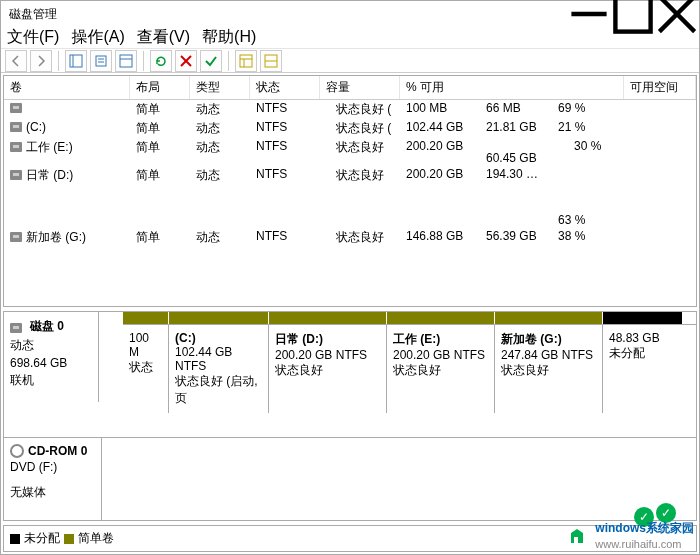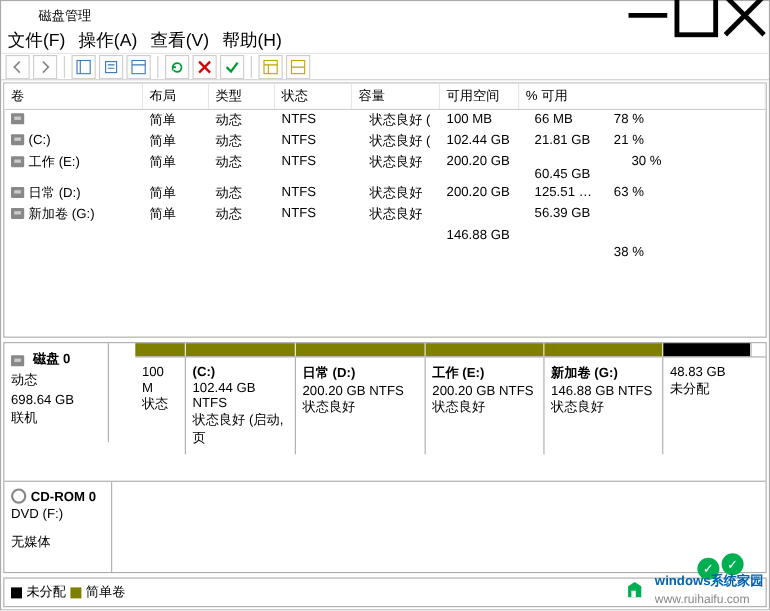--- a/index.html
+++ b/index.html
@@ -1,18 +1,18 @@
 <!DOCTYPE html>
 <html><head>
 <meta charset="utf-8">
 <style>
   * { box-sizing: border-box; margin: 0; padding: 0; font-family: "Microsoft YaHei", "Segoe UI", sans-serif; font-size: 12px; }
   html, body { width: 700px; height: 555px; background: #fff; overflow: hidden; }
   .window { width: 700px; height: 555px; border: 1px solid #aaa; display: flex; flex-direction: column; background: #fff; }
-  .titlebar { height: 26px; display: flex; align-items: center; padding: 0 0 0 8px; margin-left: 26px; }
+  .titlebar { height: 26px; display: flex; align-items: center; padding: 0 0 0 8px; }
   .titlebar .title { flex: 1; font-size: 12px; }
   .titlebar .winbtn { width: 44px; height: 26px; display: flex; align-items: center; justify-content: center; }
   .menubar { height: 22px; display: flex; align-items: center; padding: 0 6px; gap: 12px; border-bottom: 1px solid #e5e5e5; }
   .menubar .menuitem { font-size: 16px; }
   .toolbar { height: 26px; display: flex; align-items: center; padding: 0 4px; gap: 3px; border-bottom: 1px solid #ccc; }
   .toolbar .btn { width: 22px; height: 22px; border: 1px solid #ccc; background: #fdfdfd; display: flex; align-items: center; justify-content: center; }
   .toolbar .sep { width: 1px; height: 20px; background: #ccc; margin: 0 3px; }
   .toolbar svg { width: 14px; height: 14px; }
   .gridwrap { flex: 0 0 auto; border: 1px solid #aaa; margin: 2px; }
   .grid-header { display: flex; background: #fff; border-bottom: 1px solid #ccc; }
@@ -139,33 +139,33 @@
       </div>
   </div>
 
   <div class="gridwrap" style="height:232px;">
     <div class="grid-header">
       <div class="cell" style="width:126px">卷</div>
       <div class="cell" style="width:60px">布局</div>
       <div class="cell" style="width:60px">类型</div>
       <div class="cell" style="width:70px">状态</div>
       <div class="cell" style="width:80px">容量</div>
+      <div class="cell" style="flex:1">% 可用</div>
       <div class="cell" style="width:72px">可用空间</div>
-      <div class="cell" style="flex:1">% 可用</div>
     </div>
     <div class="grid-body" id="grid-body">
         <div class="row">
           <div class="cell" style="width: 126px;"><span class="disk-icon"></span><span></span></div>
           <div class="cell" style="width: 60px;">简单</div>
           <div class="cell" style="width: 60px;">动态</div>
           <div class="cell" style="width: 80px;">NTFS</div>
           <div class="cell" style="width: 70px;">状态良好 (</div>
           <div class="cell" style="width: 80px;">100 MB</div>
           <div class="cell" style="width: 72px;">66 MB</div>
-          <div class="cell" style="flex: 1 1 0%;">78 %</div>
+          <div class="cell" style="flex: 1 1 0%;">69 %</div>
         </div>
         <div class="row">
           <div class="cell" style="width: 126px;"><span class="disk-icon"></span><span>(C:)</span></div>
           <div class="cell" style="width: 60px;">简单</div>
           <div class="cell" style="width: 60px;">动态</div>
           <div class="cell" style="width: 80px;">NTFS</div>
           <div class="cell" style="width: 70px;">状态良好 (</div>
           <div class="cell" style="width: 80px;">102.44 GB</div>
           <div class="cell" style="width: 72px;">21.81 GB</div>
           <div class="cell" style="flex: 1 1 0%;">21 %</div>
@@ -180,32 +180,32 @@
           <div class="cell" style="width: 72px; margin-top: 12px;">60.45 GB</div>
           <div class="cell" style="flex: 1 1 0%; margin-left: 16px;">30 %</div>
         </div>
         <div class="row">
           <div class="cell" style="width: 126px;"><span class="disk-icon"></span><span>日常 (D:)</span></div>
           <div class="cell" style="width: 60px;">简单</div>
           <div class="cell" style="width: 60px;">动态</div>
           <div class="cell" style="width: 80px;">NTFS</div>
           <div class="cell" style="width: 70px;">状态良好</div>
           <div class="cell" style="width: 80px;">200.20 GB</div>
-          <div class="cell" style="width: 72px;">125.51 …</div>
-          <div class="cell" style="flex: 1 1 0%;">63 %</div>
+          <div class="cell" style="width: 72px;">194.30 …</div>
+          <div class="cell" style="flex: 1 1 0%; margin-top: 46px;">63 %</div>
         </div>
         <div class="row">
           <div class="cell" style="width: 126px;"><span class="disk-icon"></span><span>新加卷 (G:)</span></div>
           <div class="cell" style="width: 60px;">简单</div>
           <div class="cell" style="width: 60px;">动态</div>
           <div class="cell" style="width: 80px;">NTFS</div>
           <div class="cell" style="width: 70px;">状态良好</div>
-          <div class="cell" style="width: 80px; margin-top: 20px;">146.88 GB</div>
+          <div class="cell" style="width: 80px;">146.88 GB</div>
           <div class="cell" style="width: 72px;">56.39 GB</div>
-          <div class="cell" style="flex: 1 1 0%; margin-top: 36px;">38 %</div>
+          <div class="cell" style="flex: 1 1 0%;">38 %</div>
         </div>
       </div>
   </div>
 
   <div class="spacer-mid"></div>
 
   <div class="graph-panel">
 
     <div class="diskrow2">
       <div class="diskinner">
@@ -243,21 +243,21 @@
                 <div>200.20 GB NTFS</div>
                 <div>状态良好</div>
               </div>
               <div class="part" style="width: 108px;">
                 <div class="name">工作  (E:)</div>
                 <div>200.20 GB NTFS</div>
                 <div>状态良好</div>
               </div>
               <div class="part" style="width: 108px;">
                 <div class="name">新加卷  (G:)</div>
-                <div>146.88 GB NTFS</div>
+                <div>247.84 GB NTFS</div>
                 <div>状态良好</div>
               </div>
               <div class="part" style="width: 80px;">
                 <div class="name"></div>
                 <div>48.83 GB</div>
                 <div>未分配</div>
               </div>
             </div>
         </div>
       </div>

